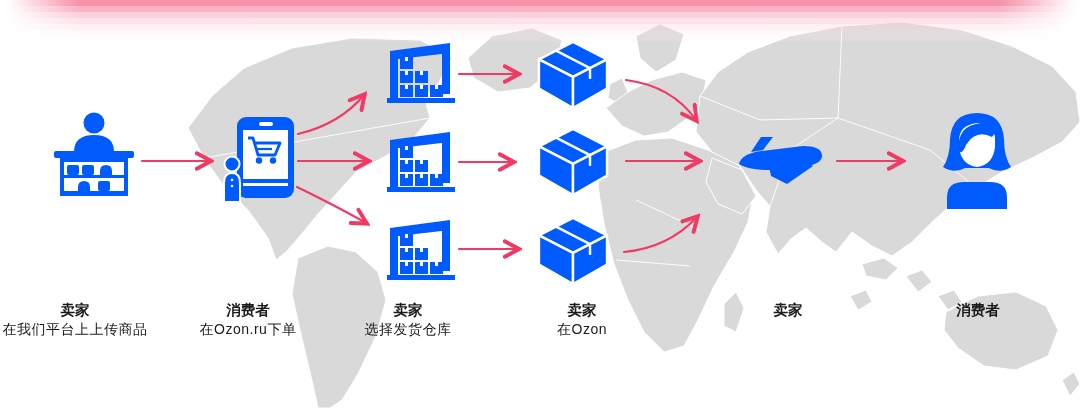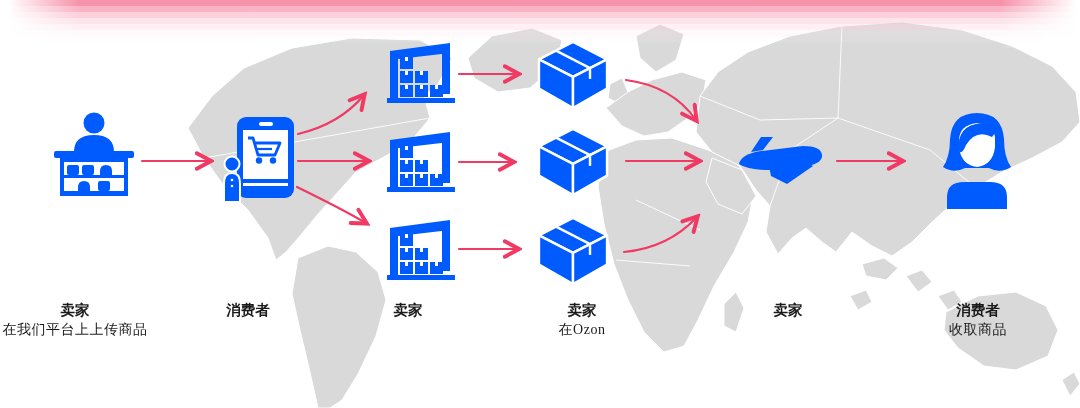--- a/index.html
+++ b/index.html
@@ -4,21 +4,21 @@
 <style>
   :root{
     --icon-blue:#005bff;
     --arrow-pink:#f03a64;
     --map-gray:#d9d9d9;
     --text-dark:#1a1a1a;
   }
   html,body{margin:0;padding:0;background:#fff;}
   .canvas{
     position:relative;width:1080px;height:408px;background:#ffffff;overflow:hidden;
-    font-family:Liberation Serif, serif;
+    font-family:Liberation Sans, sans-serif;
   }
   .layer{position:absolute;left:0;top:0;width:1080px;height:408px;}
   .map-svg path{fill:var(--map-gray);stroke:#ffffff;stroke-width:1;}
   .map-svg .border{fill:none;stroke:#ffffff;stroke-width:1;opacity:.9;}
   .top-gradient{
     position:absolute;left:0;top:0;right:0;height:48px;pointer-events:none;
     background:linear-gradient(to bottom,
       rgba(246,140,166,.95) 0px 6px,
       rgba(248,158,181,.78) 6px 12px,
       rgba(250,177,196,.60) 12px 18px,
@@ -217,29 +217,30 @@
     <path class="blue" d="M21,40 Q18,14 44,12 Q56,15 57,22 L54,26 Q38,18 28,34 Q24,44 21,40 Z"></path>
     <path class="blue" d="M9,98 V86 Q9,71 26,71 H52 Q69,71 69,86 V98 Z"></path>
   </svg>
 
   <div class="step-label" style="left:-10px;width:170px">
     <div class="actor">卖家</div>
     <div class="desc">在我们平台上上传商品</div>
   </div>
   <div class="step-label" style="left:168px;width:160px">
     <div class="actor">消费者</div>
+    <div class="desc">在Ozon.ru下单</div>
   </div>
   <div class="step-label" style="left:328px;width:160px">
     <div class="actor">卖家</div>
+    <div class="desc">选择发货仓库</div>
   </div>
   <div class="step-label" style="left:502px;width:160px">
     <div class="actor">卖家</div>
     <div class="desc">在Ozon</div>
   </div>
   <div class="step-label" style="left:722px;width:132px">
     <div class="actor">卖家</div>
   </div>
   <div class="step-label" style="left:898px;width:160px">
     <div class="actor">消费者</div>
-    <div class="desc">收取商品</div>
   </div>
 
 </div>
 
 </body></html>

